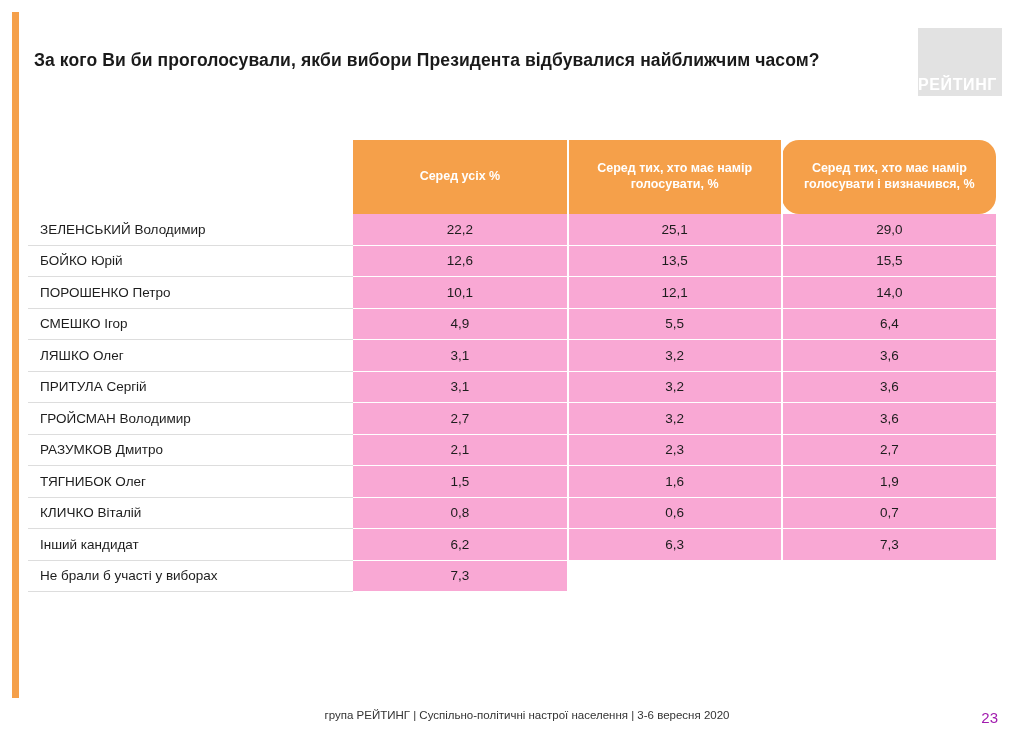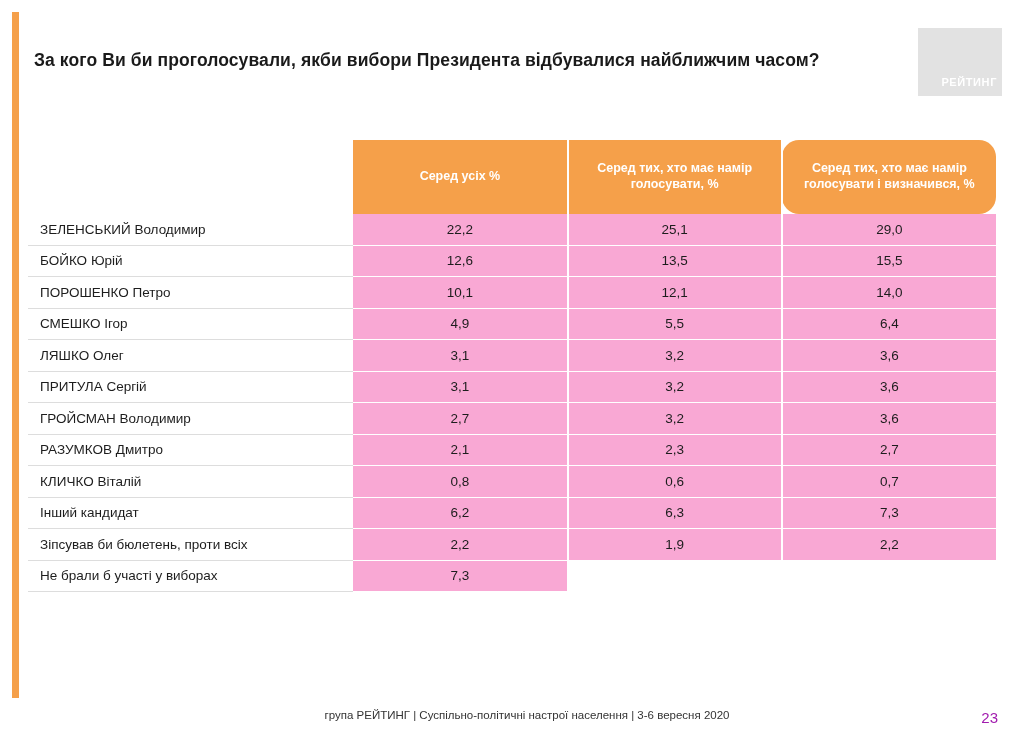--- a/index.html
+++ b/index.html
@@ -46,21 +46,21 @@
     right: 22px;
     top: 28px;
     width: 84px;
     height: 68px;
     background: #e2e2e2;
   }
   .logo-text {
     position: absolute;
     right: 27px;
     top: 76px;
-    font-size: 11px;
+    font-size: 16px;
     font-weight: bold;
     color: #ffffff;
     letter-spacing: 0.6px;
   }
 
   
   .table-wrap {
     position: absolute;
     left: 28px;
     top: 140px;
@@ -203,38 +203,38 @@
             <td class="val">3,2</td>
             <td class="val">3,6</td>
           </tr>
           <tr>
             <td class="label">РАЗУМКОВ Дмитро</td>
             <td class="val">2,1</td>
             <td class="val">2,3</td>
             <td class="val">2,7</td>
           </tr>
           <tr>
+            <td class="label">ТЯГНИБОК Олег</td>
+            <td class="val">1,5</td>
+            <td class="val">1,6</td>
+            <td class="val">1,9</td>
+          </tr>
+          <tr>
             <td class="label">КЛИЧКО Віталій</td>
             <td class="val">0,8</td>
             <td class="val">0,6</td>
             <td class="val">0,7</td>
           </tr>
           <tr>
             <td class="label">Інший кандидат</td>
             <td class="val">6,2</td>
             <td class="val">6,3</td>
             <td class="val">7,3</td>
           </tr>
           <tr>
-            <td class="label">Зіпсував би бюлетень, проти всіх</td>
-            <td class="val">2,2</td>
-            <td class="val">1,9</td>
-            <td class="val">2,2</td>
-          </tr>
-          <tr>
             <td class="label">Не брали б участі у виборах</td>
             <td class="val">7,3</td>
             <td class="val empty"></td>
             <td class="val empty"></td>
           </tr>
         </tbody>
     </table>
   </div>
 
   <div class="footer">група РЕЙТИНГ |  Суспільно-політичні настрої населення  | 3-6 вересня  2020</div>

